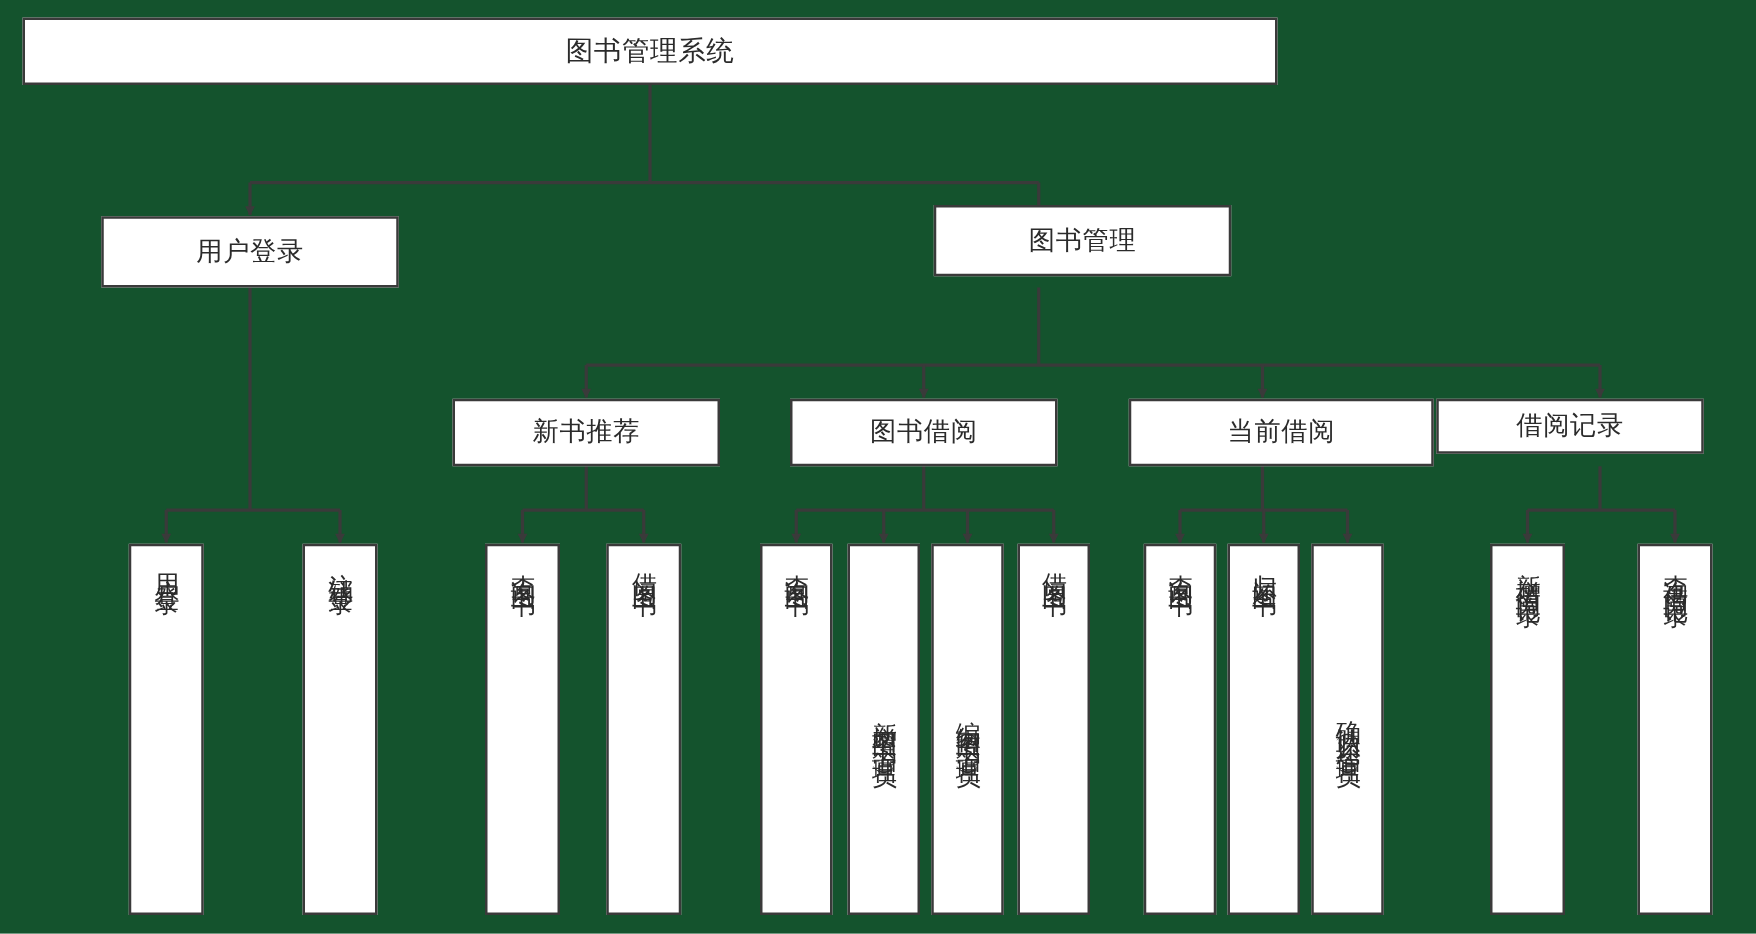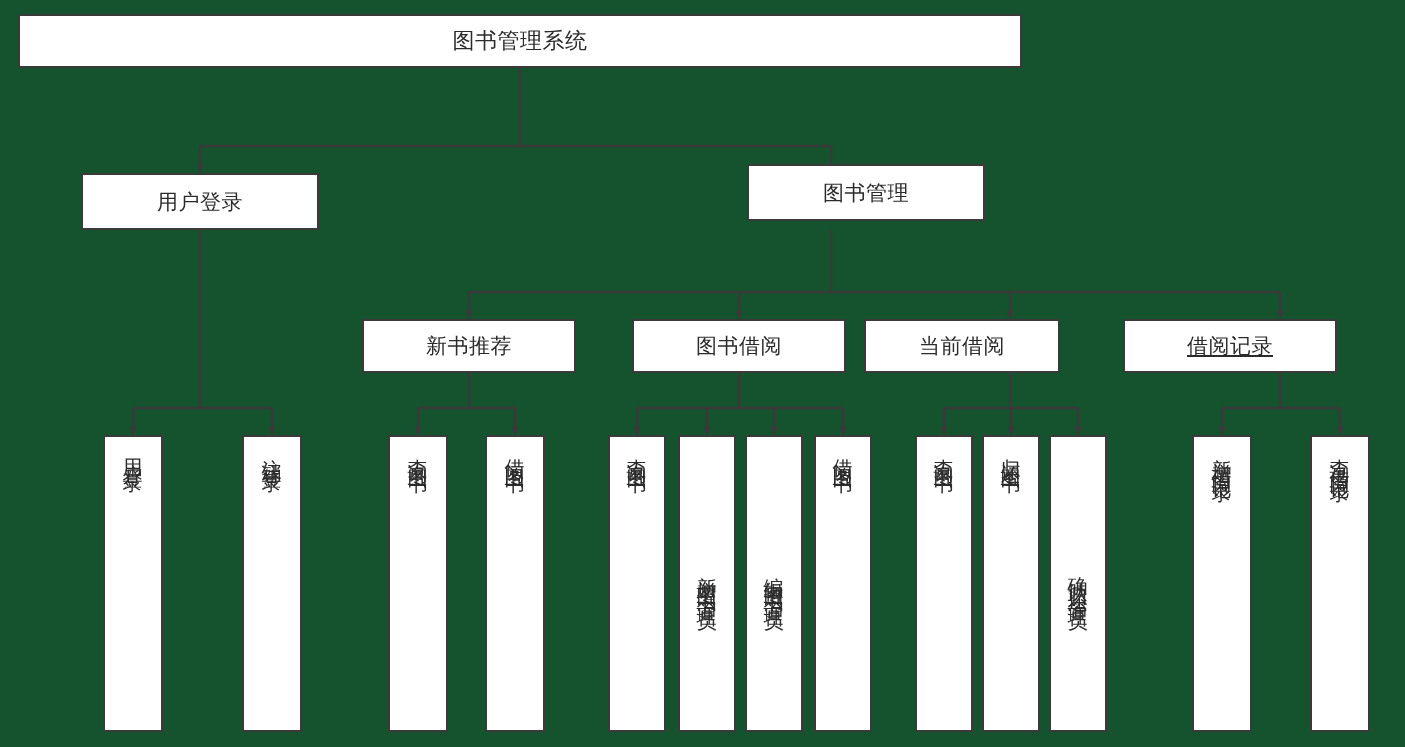--- a/index.html
+++ b/index.html
@@ -134,24 +134,24 @@
       </div>
       <div class="node horiz" style="left: 712px; top: 164px; width: 238px; height: 57px; margin-left: 35px;">
         <span class="node-label">图书管理</span>
       </div>
       <div class="node horiz" style="left: 362px; top: 319px; width: 214px; height: 54px;">
         <span class="node-label">新书推荐</span>
       </div>
       <div class="node horiz" style="left: 632px; top: 319px; width: 214px; height: 54px; justify-content: center;">
         <span class="node-label">图书借阅</span>
       </div>
-      <div class="node horiz" style="left: 864px; top: 319px; width: 196px; height: 54px;">
+      <div class="node horiz" style="left: 903px; top: 319px; width: 244px; height: 54px;">
         <span class="node-label">当前借阅</span>
       </div>
-      <div class="node horiz" style="left: 1123px; top: 319px; width: 214px; height: 54px; text-decoration: underline;">
+      <div class="node horiz" style="left: 1149px; top: 319px; width: 214px; height: 44px;">
         <span class="node-label">借阅记录</span>
       </div>
       <div class="node vert" style="left: 103px; top: 435px; width: 60px; height: 297px;">
         <span class="node-label">用户登录</span>
       </div>
       <div class="node vert" style="left: 242px; top: 435px; width: 60px; height: 297px;">
         <span class="node-label">注销登录</span>
       </div>
       <div class="node vert" style="left: 388px; top: 435px; width: 60px; height: 297px;">
         <span class="node-label">查询图书</span>

